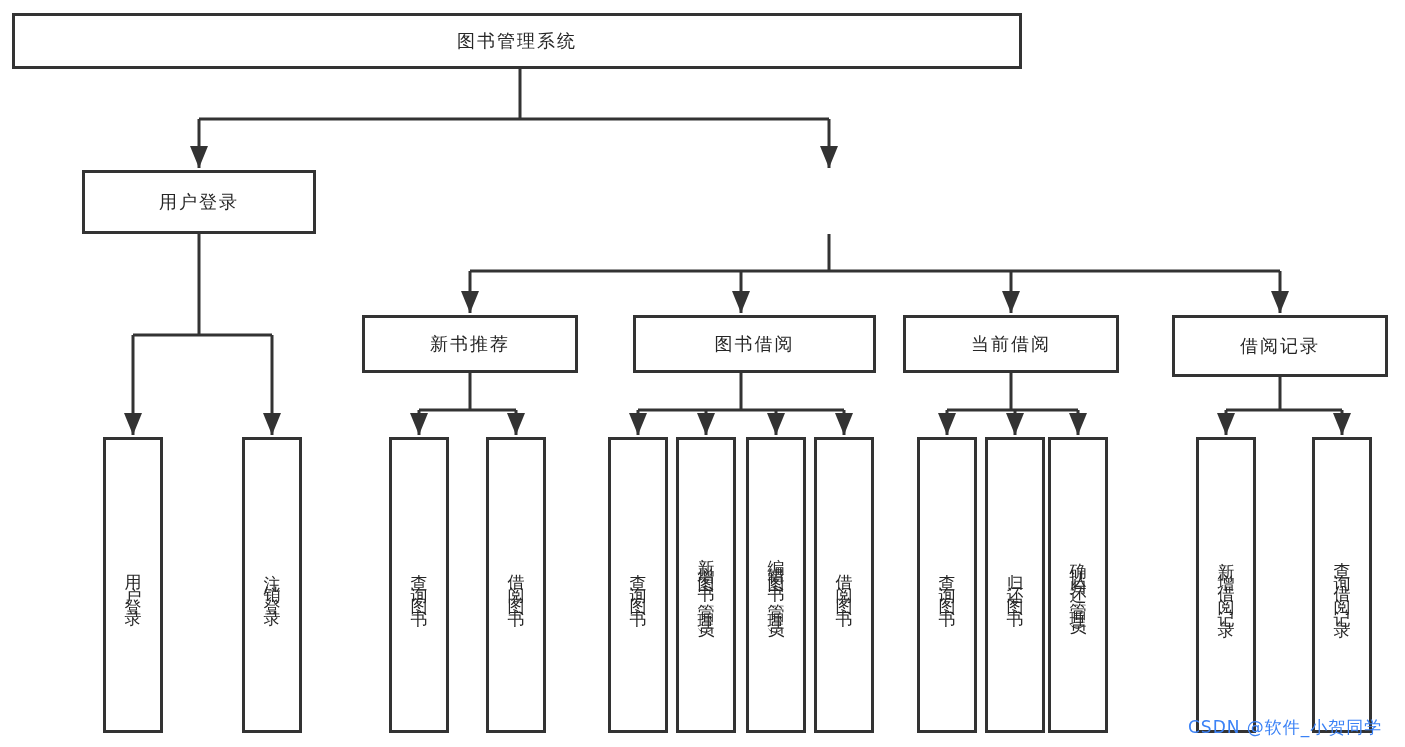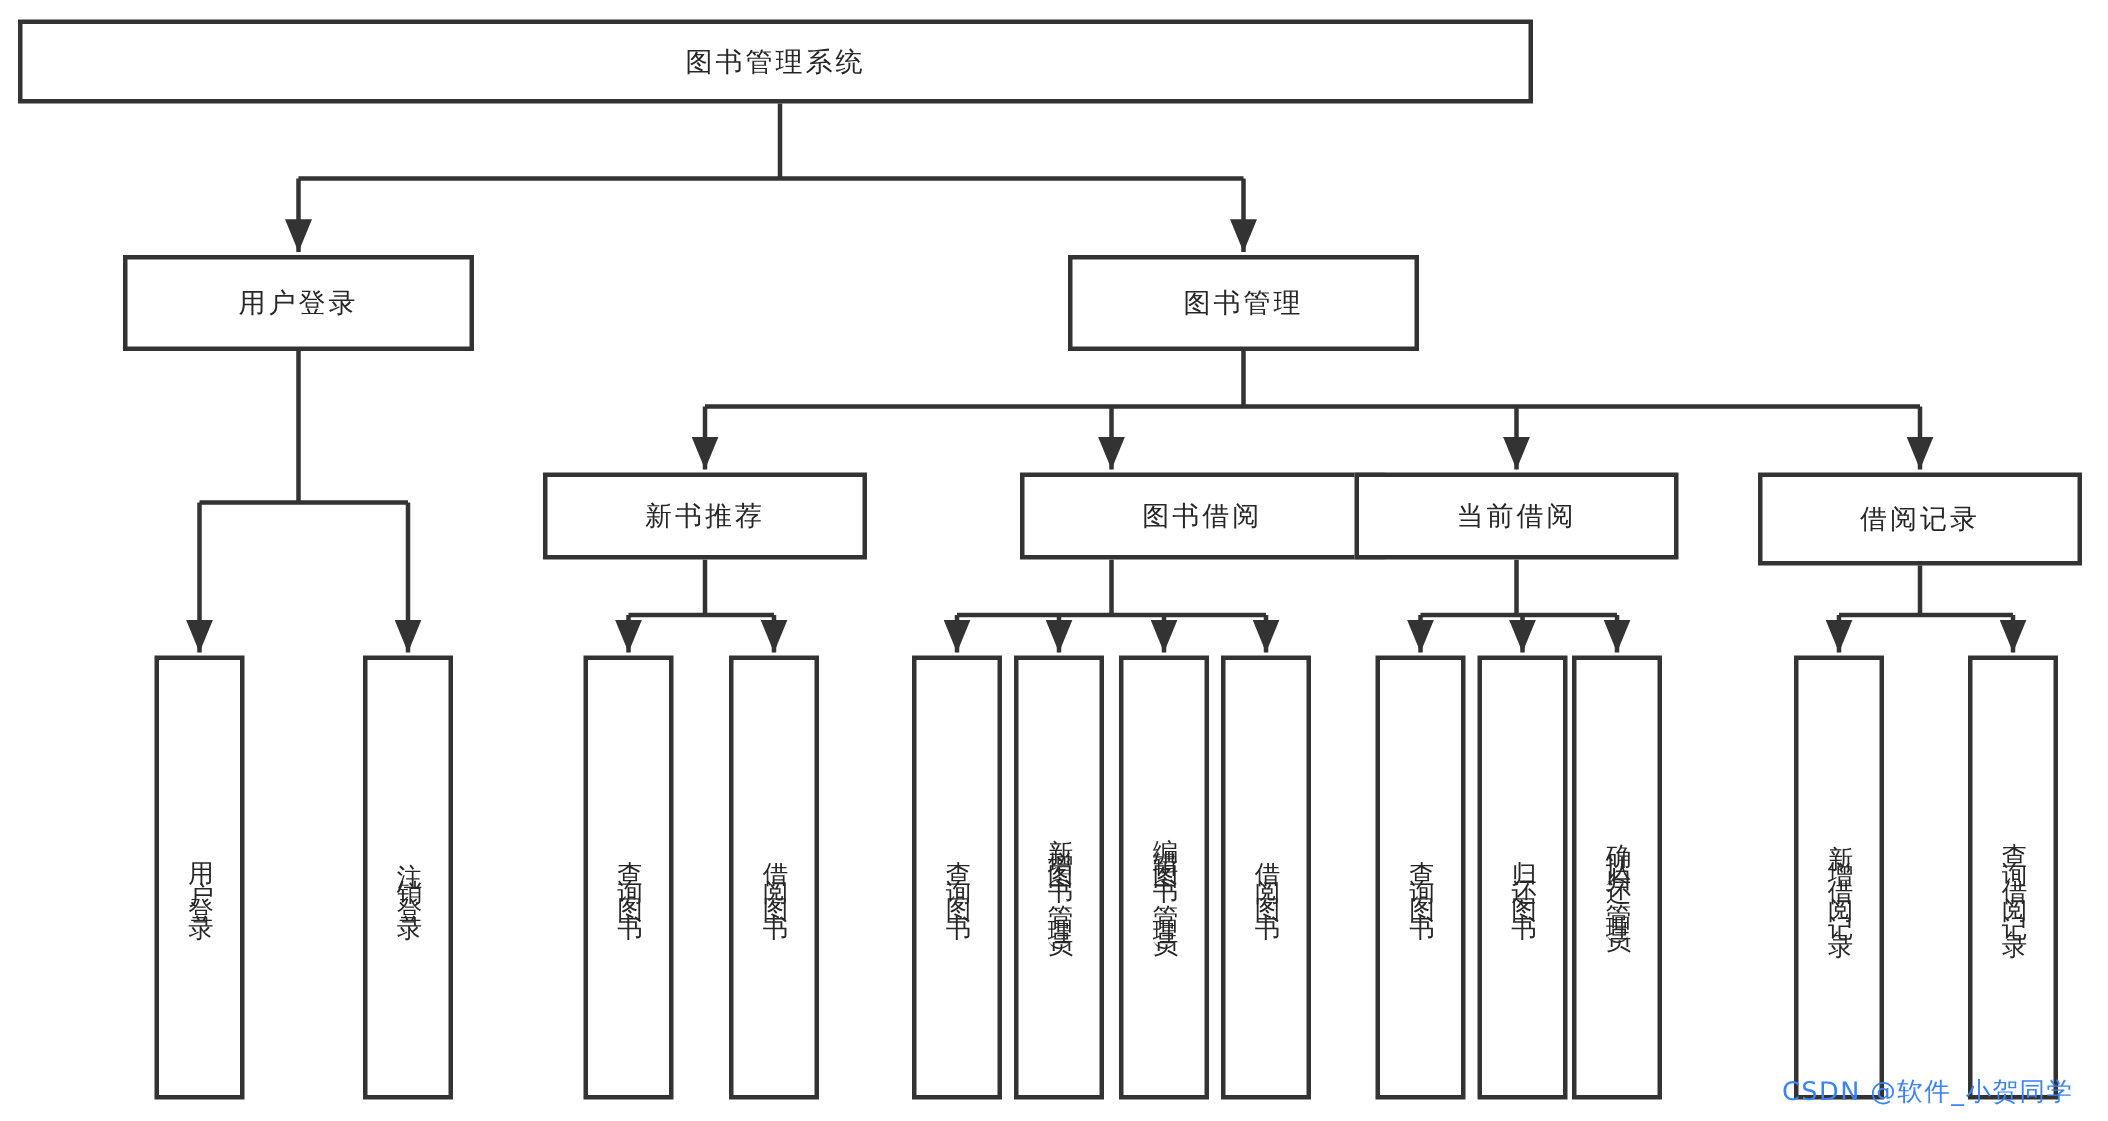--- a/index.html
+++ b/index.html
@@ -109,24 +109,23 @@
 
       <path d="M1280,373 L1280,410 M1226,410 L1342,410"></path>
       <path d="M1226,410 L1226,435" marker-end="url(#arrow)"></path>
       <path d="M1342,410 L1342,435" marker-end="url(#arrow)"></path>
     </g>
   </svg>
 
   <div class="hbox" style="left:12px; top:13px; width:1010px; height:56px;">图书管理系统</div>
 
   <div class="hbox" style="left:82px; top:170px; width:234px; height:64px;">用户登录</div>
-  <div class="hbox" style="left:712px; top:170px; width:234px; height:64px;">图书管理</div>
 
   <div class="hbox" style="left:362px; top:315px; width:216px; height:58px;">新书推荐</div>
-  <div class="hbox" style="left:633px; top:315px; width:243px; height:58px;margin-left:47px;">图书借阅</div>
+  <div class="hbox" style="left:633px; top:315px; width:243px; height:58px;">图书借阅</div>
   <div class="hbox" style="left:903px; top:315px; width:216px; height:58px;">当前借阅</div>
   <div class="hbox" style="left:1172px; top:315px; width:216px; height:62px;">借阅记录</div>
 
   <div class="vbox" style="left:103px;">用户登录</div>
   <div class="vbox" style="left:242px;">注销登录</div>
 
   <div class="vbox" style="left:389px;">查询图书</div>
   <div class="vbox" style="left:486px;">借阅图书</div>
 
   <div class="vbox" style="left:608px;">查询图书</div>

